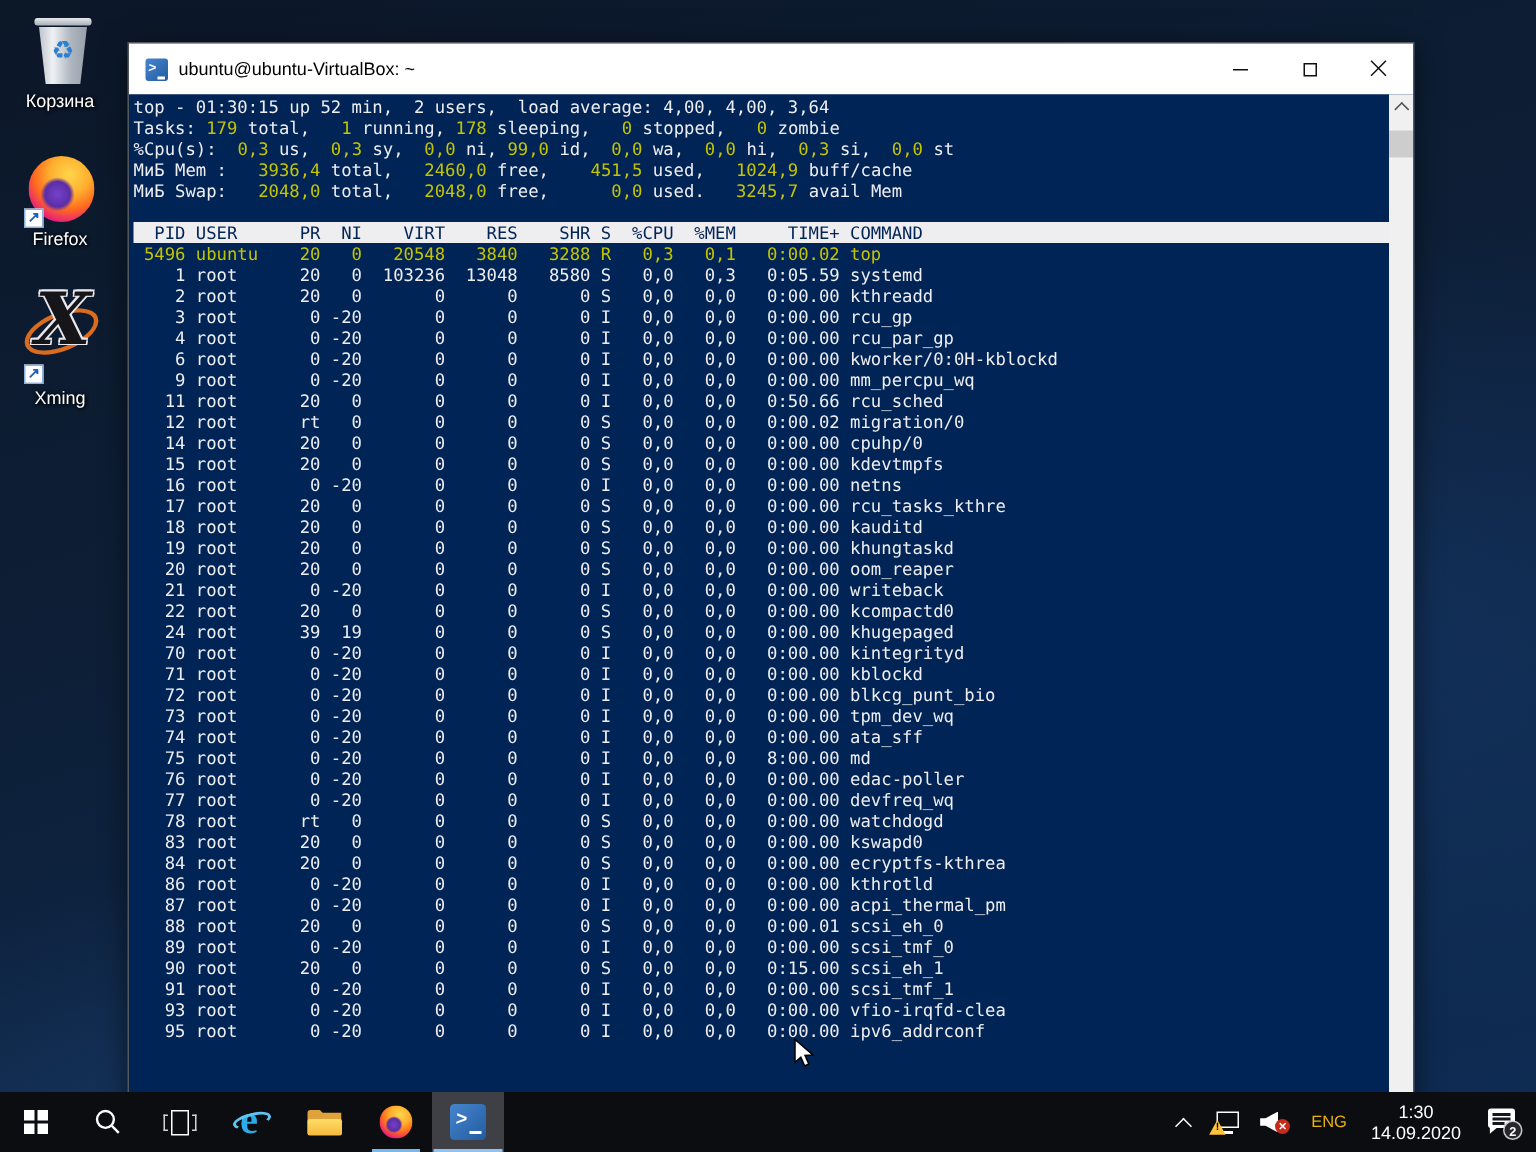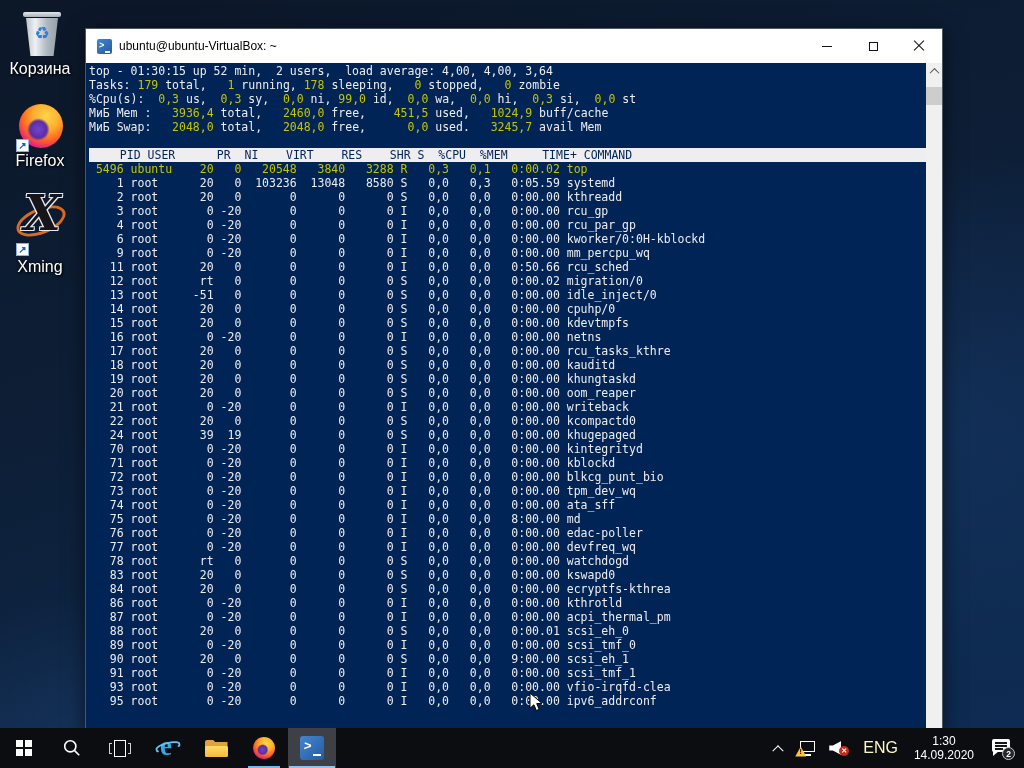--- a/index.html
+++ b/index.html
@@ -7,21 +7,21 @@
   #screen { position:relative; width:1024px; height:768px; overflow:hidden;
     background:
       radial-gradient(ellipse 900px 480px at 30% 112%, rgba(50,110,180,0.40), rgba(50,110,180,0) 62%),
       radial-gradient(ellipse 700px 420px at 88% 55%, rgba(30,75,140,0.30), rgba(30,75,140,0) 65%),
       linear-gradient(163deg, #0c1728 0%, #0d1f37 42%, #0e2c55 100%);
   }
 
   
   .desk-icon { position:absolute; left:2px; width:76px; text-align:center; cursor:default; }
   .di-art { position:relative; height:48px; margin-bottom:2px; }
-  .di-label { color:#fff; font-size:16px; text-shadow:1px 1px 2px rgba(0,0,0,0.95), 0 0 3px rgba(0,0,0,0.8); }
+  .di-label { color:#fff; font-size:12px; text-shadow:1px 1px 2px rgba(0,0,0,0.95), 0 0 3px rgba(0,0,0,0.8); }
   .sc-arrow { position:absolute; left:14px; bottom:-2px; width:13px; height:13px; background:#fff;
     border:1px solid #8fb0d8; display:flex; align-items:center; justify-content:center;
     font-size:10px; font-weight:bold; color:#1E62C4; line-height:1; }
   
   .bin { position:absolute; left:18px; top:2px; width:44px; height:46px; }
   .bin .lid { width:38px; height:5px; margin:0 auto; border-radius:2px;
     background:linear-gradient(#e4e8ec,#a7afb8); }
   .bin .can { width:34px; height:38px; margin:1px auto 0;
     background:linear-gradient(90deg,#b9bfc7,#eef1f4 30%,#aeb6bf 65%,#959da7);
     clip-path:polygon(3% 0, 97% 0, 84% 100%, 16% 100%); position:relative; }
@@ -62,21 +62,21 @@
 
   
   .console { position:absolute; left:0; top:34px; width:840px; bottom:0; overflow:hidden;
     background:var(--term-bg,#012456); padding:1px 0 0 3px;
     font-family:"DejaVu Sans Mono","Liberation Mono",monospace; font-size:11.5px; line-height:14px;
     color:var(--term-fg,#EEEDF0); }
   .t-line { height:14px; white-space:pre; }
   .t-hl { color:var(--term-hl,#C4C400); }
   .t-line span.hl { color:var(--term-hl,#C4C400); }
   .t-header { background:var(--term-hdr-bg,#EEEDF0); color:var(--term-hdr-fg,#012456);
-    width:837px;padding-left:17px; }
+    width:837px; }
   
   .vscroll { position:absolute; right:0; top:34px; width:16px; bottom:0; background:#F0F0F0; }
   .sb-up { position:absolute; top:0; left:0; right:0; height:17px; display:flex; align-items:center; justify-content:center; }
   .sb-up .ch { width:7px; height:7px; border-left:1.5px solid #505050; border-top:1.5px solid #505050;
     transform:rotate(45deg) translate(1px,1px); }
   .sb-thumb { position:absolute; top:24px; left:0; right:0; height:18px; background:#CDCDCD; }
 
   
   #taskbar { position:absolute; left:0; bottom:0; width:1024px; height:40px; background:#0b0d11;
     display:flex; align-items:stretch; z-index:50; }
@@ -123,21 +123,21 @@
   .net .scr { position:absolute; right:0; top:0; width:15px; height:11px; border:1.5px solid #fff; }
   .net .base { position:absolute; right:4px; bottom:0; width:7px; height:1.5px; background:#fff; }
   .net .warn { position:absolute; left:-1px; bottom:-1px; width:11px; height:10px; background:#FEC33C;
     clip-path:polygon(50% 0, 100% 100%, 0 100%); display:flex; align-items:flex-end; justify-content:center;
     color:#000; font-size:7px; font-weight:bold; line-height:1.2; }
   .vol { position:relative; width:20px; height:14px; }
   .vol .spk { position:absolute; left:0; top:0; width:12px; height:14px; background:#fff;
     clip-path:polygon(0 32%, 30% 32%, 100% 0, 100% 100%, 30% 68%, 0 68%); }
   .vol .mute { position:absolute; right:0; bottom:-1px; width:10px; height:10px; border-radius:50%;
     background:#C42B1C; color:#fff; font-size:7px; font-weight:bold; display:flex; align-items:center; justify-content:center; }
-  .lang { color:#fef9c3; font-size:16px; }
+  .lang { color:#eab308; font-size:11px; }
   .clock { color:#fff; font-size:12px; line-height:14px; text-align:center; padding:0 9px; }
   .notif { position:relative; width:22px; height:18px; }
   .notif .bubble { position:absolute; left:2px; top:0; width:18px; height:13px; background:#fff; border-radius:2px; }
   .notif .bubble i { position:absolute; left:3px; right:3px; height:1.5px; background:#15171c; display:block; }
   .notif .bubble i:nth-child(1){ top:3px; } .notif .bubble i:nth-child(2){ top:6px; } .notif .bubble i:nth-child(3){ top:9px; right:7px; }
   .notif .tail { position:absolute; left:3px; top:12px; width:6px; height:5px; background:#fff;
     clip-path:polygon(0 0, 100% 0, 0 100%); }
   .badge { position:absolute; right:-3px; bottom:-3px; width:13px; height:13px; border-radius:50%;
     background:#26262b; border:1.5px solid #c9c9cc; color:#fff; font-size:8.5px; font-weight:bold;
     display:flex; align-items:center; justify-content:center; }
@@ -214,21 +214,20 @@
         <div class="t-line t-header">  PID USER      PR  NI    VIRT    RES    SHR S  %CPU  %MEM     TIME+ COMMAND</div>
         <div class="t-line t-hl"> 5496 ubuntu    20   0   20548   3840   3288 R   0,3   0,1   0:00.02 top</div>
         <div class="t-line">    1 root      20   0  103236  13048   8580 S   0,0   0,3   0:05.59 systemd</div>
         <div class="t-line">    2 root      20   0       0      0      0 S   0,0   0,0   0:00.00 kthreadd</div>
         <div class="t-line">    3 root       0 -20       0      0      0 I   0,0   0,0   0:00.00 rcu_gp</div>
         <div class="t-line">    4 root       0 -20       0      0      0 I   0,0   0,0   0:00.00 rcu_par_gp</div>
         <div class="t-line">    6 root       0 -20       0      0      0 I   0,0   0,0   0:00.00 kworker/0:0H-kblockd</div>
         <div class="t-line">    9 root       0 -20       0      0      0 I   0,0   0,0   0:00.00 mm_percpu_wq</div>
         <div class="t-line">   11 root      20   0       0      0      0 I   0,0   0,0   0:50.66 rcu_sched</div>
         <div class="t-line">   12 root      rt   0       0      0      0 S   0,0   0,0   0:00.02 migration/0</div>
-        <div class="t-line">   13 root     -51   0       0      0      0 S   0,0   0,0   0:00.00 idle_inject/0</div>
         <div class="t-line">   14 root      20   0       0      0      0 S   0,0   0,0   0:00.00 cpuhp/0</div>
         <div class="t-line">   15 root      20   0       0      0      0 S   0,0   0,0   0:00.00 kdevtmpfs</div>
         <div class="t-line">   16 root       0 -20       0      0      0 I   0,0   0,0   0:00.00 netns</div>
         <div class="t-line">   17 root      20   0       0      0      0 S   0,0   0,0   0:00.00 rcu_tasks_kthre</div>
         <div class="t-line">   18 root      20   0       0      0      0 S   0,0   0,0   0:00.00 kauditd</div>
         <div class="t-line">   19 root      20   0       0      0      0 S   0,0   0,0   0:00.00 khungtaskd</div>
         <div class="t-line">   20 root      20   0       0      0      0 S   0,0   0,0   0:00.00 oom_reaper</div>
         <div class="t-line">   21 root       0 -20       0      0      0 I   0,0   0,0   0:00.00 writeback</div>
         <div class="t-line">   22 root      20   0       0      0      0 S   0,0   0,0   0:00.00 kcompactd0</div>
         <div class="t-line">   24 root      39  19       0      0      0 S   0,0   0,0   0:00.00 khugepaged</div>
@@ -240,21 +239,21 @@
         <div class="t-line">   75 root       0 -20       0      0      0 I   0,0   0,0   8:00.00 md</div>
         <div class="t-line">   76 root       0 -20       0      0      0 I   0,0   0,0   0:00.00 edac-poller</div>
         <div class="t-line">   77 root       0 -20       0      0      0 I   0,0   0,0   0:00.00 devfreq_wq</div>
         <div class="t-line">   78 root      rt   0       0      0      0 S   0,0   0,0   0:00.00 watchdogd</div>
         <div class="t-line">   83 root      20   0       0      0      0 S   0,0   0,0   0:00.00 kswapd0</div>
         <div class="t-line">   84 root      20   0       0      0      0 S   0,0   0,0   0:00.00 ecryptfs-kthrea</div>
         <div class="t-line">   86 root       0 -20       0      0      0 I   0,0   0,0   0:00.00 kthrotld</div>
         <div class="t-line">   87 root       0 -20       0      0      0 I   0,0   0,0   0:00.00 acpi_thermal_pm</div>
         <div class="t-line">   88 root      20   0       0      0      0 S   0,0   0,0   0:00.01 scsi_eh_0</div>
         <div class="t-line">   89 root       0 -20       0      0      0 I   0,0   0,0   0:00.00 scsi_tmf_0</div>
-        <div class="t-line">   90 root      20   0       0      0      0 S   0,0   0,0   9:00.00 scsi_eh_1</div>
+        <div class="t-line">   90 root      20   0       0      0      0 S   0,0   0,0   0:15.00 scsi_eh_1</div>
         <div class="t-line">   91 root       0 -20       0      0      0 I   0,0   0,0   0:00.00 scsi_tmf_1</div>
         <div class="t-line">   93 root       0 -20       0      0      0 I   0,0   0,0   0:00.00 vfio-irqfd-clea</div>
         <div class="t-line">   95 root       0 -20       0      0      0 I   0,0   0,0   0:00.00 ipv6_addrconf</div>
       </div>
 
     <div class="vscroll">
       <div class="sb-up">
           <div class="ch"></div>
         </div>
       <div class="sb-thumb"></div>

